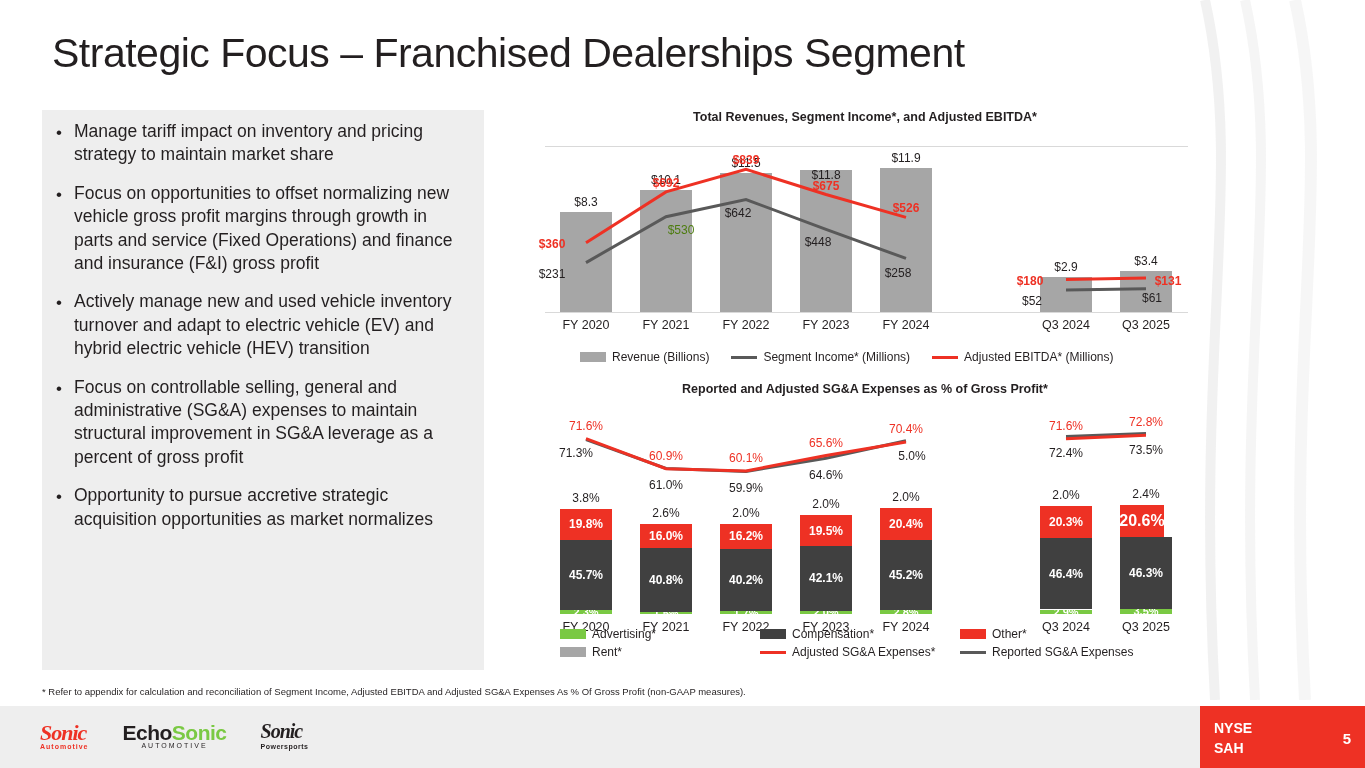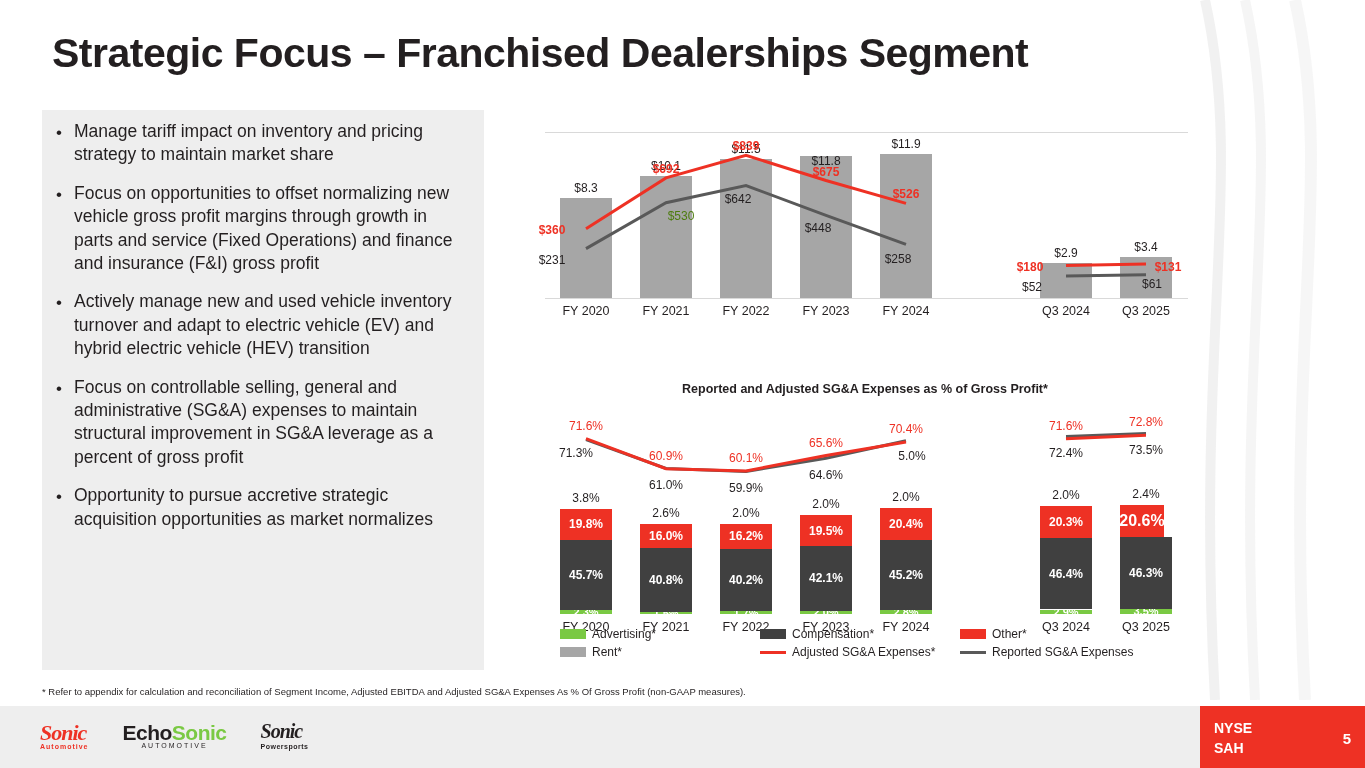--- a/index.html
+++ b/index.html
@@ -10,21 +10,21 @@
     background:#ffffff;
     position:relative;
     overflow:hidden;
     color:#231f20;
   }
   
   .slide-title {
     position:absolute;
     left:52px; top:30px;
     font-size:41px;
-    font-weight:bold;
+    font-weight:normal;
     letter-spacing:-0.5px;
     color:#231f20;
   }
   
   .left-panel {
     position:absolute;
     left:42px; top:110px;
     width:442px; height:560px;
     background:#eeeeee;
   }
@@ -188,20 +188,21 @@
       <div class="txt">Focus on controllable selling, general and administrative (SG&amp;A) expenses to maintain structural improvement in SG&amp;A leverage as a percent of gross profit</div>
     </div>
     <div class="bullet">
       <div class="dot">•</div>
       <div class="txt">Opportunity to pursue accretive strategic acquisition opportunities as market normalizes</div>
     </div>
   </div>
 </div>
 
 <div class="chart-wrap" id="chart-top">
+  <div class="chart-title">Total Revenues, Segment Income*, and Adjusted EBITDA*</div>
   <div class="plot" id="plot-top" style="height:215px; margin-top:8px;">
       <div class="axisline" style="top: 14px;"></div>
       <div class="axisline" style="top: 180px;"></div>
       <div class="bar" style="left: 20px; top: 79.873px; width: 52px; height: 100.127px; background: rgb(166, 166, 166);"></div>
       <div class="barlabel" style="left: 6px; width: 80px; top: 62.873px;">$8.3</div>
       <div class="catlabel" style="left: 1px; width: 90px; top: 186px;">FY 2020</div>
       <div class="bar" style="left: 100px; top: 58.1587px; width: 52px; height: 121.841px; background: rgb(166, 166, 166);"></div>
       <div class="barlabel" style="left: 86px; width: 80px; top: 41.1587px;">$10.1</div>
       <div class="catlabel" style="left: 81px; width: 90px; top: 186px;">FY 2021</div>
       <div class="bar" style="left: 180px; top: 41.2698px; width: 52px; height: 138.73px; background: rgb(166, 166, 166);"></div>
@@ -232,20 +233,34 @@
       <div class="barlabel" style="color: rgb(35, 31, 32); left: 338px; width: 40px; top: 134.44px;">$258</div>
       <div class="barlabel" style="color: rgb(35, 31, 32); left: 472px; width: 40px; top: 162.027px;">$52</div>
       <div class="barlabel" style="color: rgb(35, 31, 32); left: 592px; width: 40px; top: 158.647px;">$61</div>
       <div class="barlabel" style="color: rgb(238, 49, 36); font-weight: bold; left: -8px; width: 40px; top: 104.8px;">$360</div>
       <div class="barlabel" style="color: rgb(238, 49, 36); font-weight: bold; left: 106px; width: 40px; top: 43.8933px;">$692</div>
       <div class="barlabel" style="color: rgb(238, 49, 36); font-weight: bold; left: 186px; width: 40px; top: 21.3533px;">$839</div>
       <div class="barlabel" style="color: rgb(238, 49, 36); font-weight: bold; left: 266px; width: 40px; top: 46.5px;">$675</div>
       <div class="barlabel" style="color: rgb(238, 49, 36); font-weight: bold; left: 346px; width: 40px; top: 69.3467px;">$526</div>
       <div class="barlabel" style="color: rgb(238, 49, 36); font-weight: bold; left: 470px; width: 40px; top: 141.6px;">$180</div>
       <div class="barlabel" style="color: rgb(238, 49, 36); font-weight: bold; left: 608px; width: 40px; top: 141.913px;">$131</div>
+    </div>
+  <div class="legend" id="legend-top" style="left:40px; top:240px;">
+      <div class="item">
+        <span class="swatch" style="background: rgb(166, 166, 166);"></span>
+        <span>Revenue (Billions)</span>
+      </div>
+      <div class="item">
+        <span class="line" style="background: rgb(89, 89, 89);"></span>
+        <span>Segment Income* (Millions)</span>
+      </div>
+      <div class="item">
+        <span class="line" style="background: rgb(238, 49, 36);"></span>
+        <span>Adjusted EBITDA* (Millions)</span>
+      </div>
     </div>
 </div>
 
 <div class="chart-wrap" id="chart-bottom">
   <div class="chart-title">Reported and Adjusted SG&amp;A Expenses as % of Gross Profit*</div>
   <div class="plot" id="plot-bottom" style="height:240px; margin-top:8px;">
       <div class="seg" style="left: 20px; top: 206.435px; width: 52px; height: 3.565px; background: rgb(122, 201, 67); font-size: 11px;">2.3%</div>
       <div class="seg" style="left: 20px; top: 135.6px; width: 52px; height: 70.835px; background: rgb(64, 64, 64); font-size: 12px;">45.7%</div>
       <div class="seg" style="left: 20px; top: 104.91px; width: 52px; height: 30.69px; background: rgb(238, 49, 36); font-size: 12px;">19.8%</div>
       <div class="toplabel" style="left: 6px; width: 80px; top: 86.91px;">3.8%</div>

